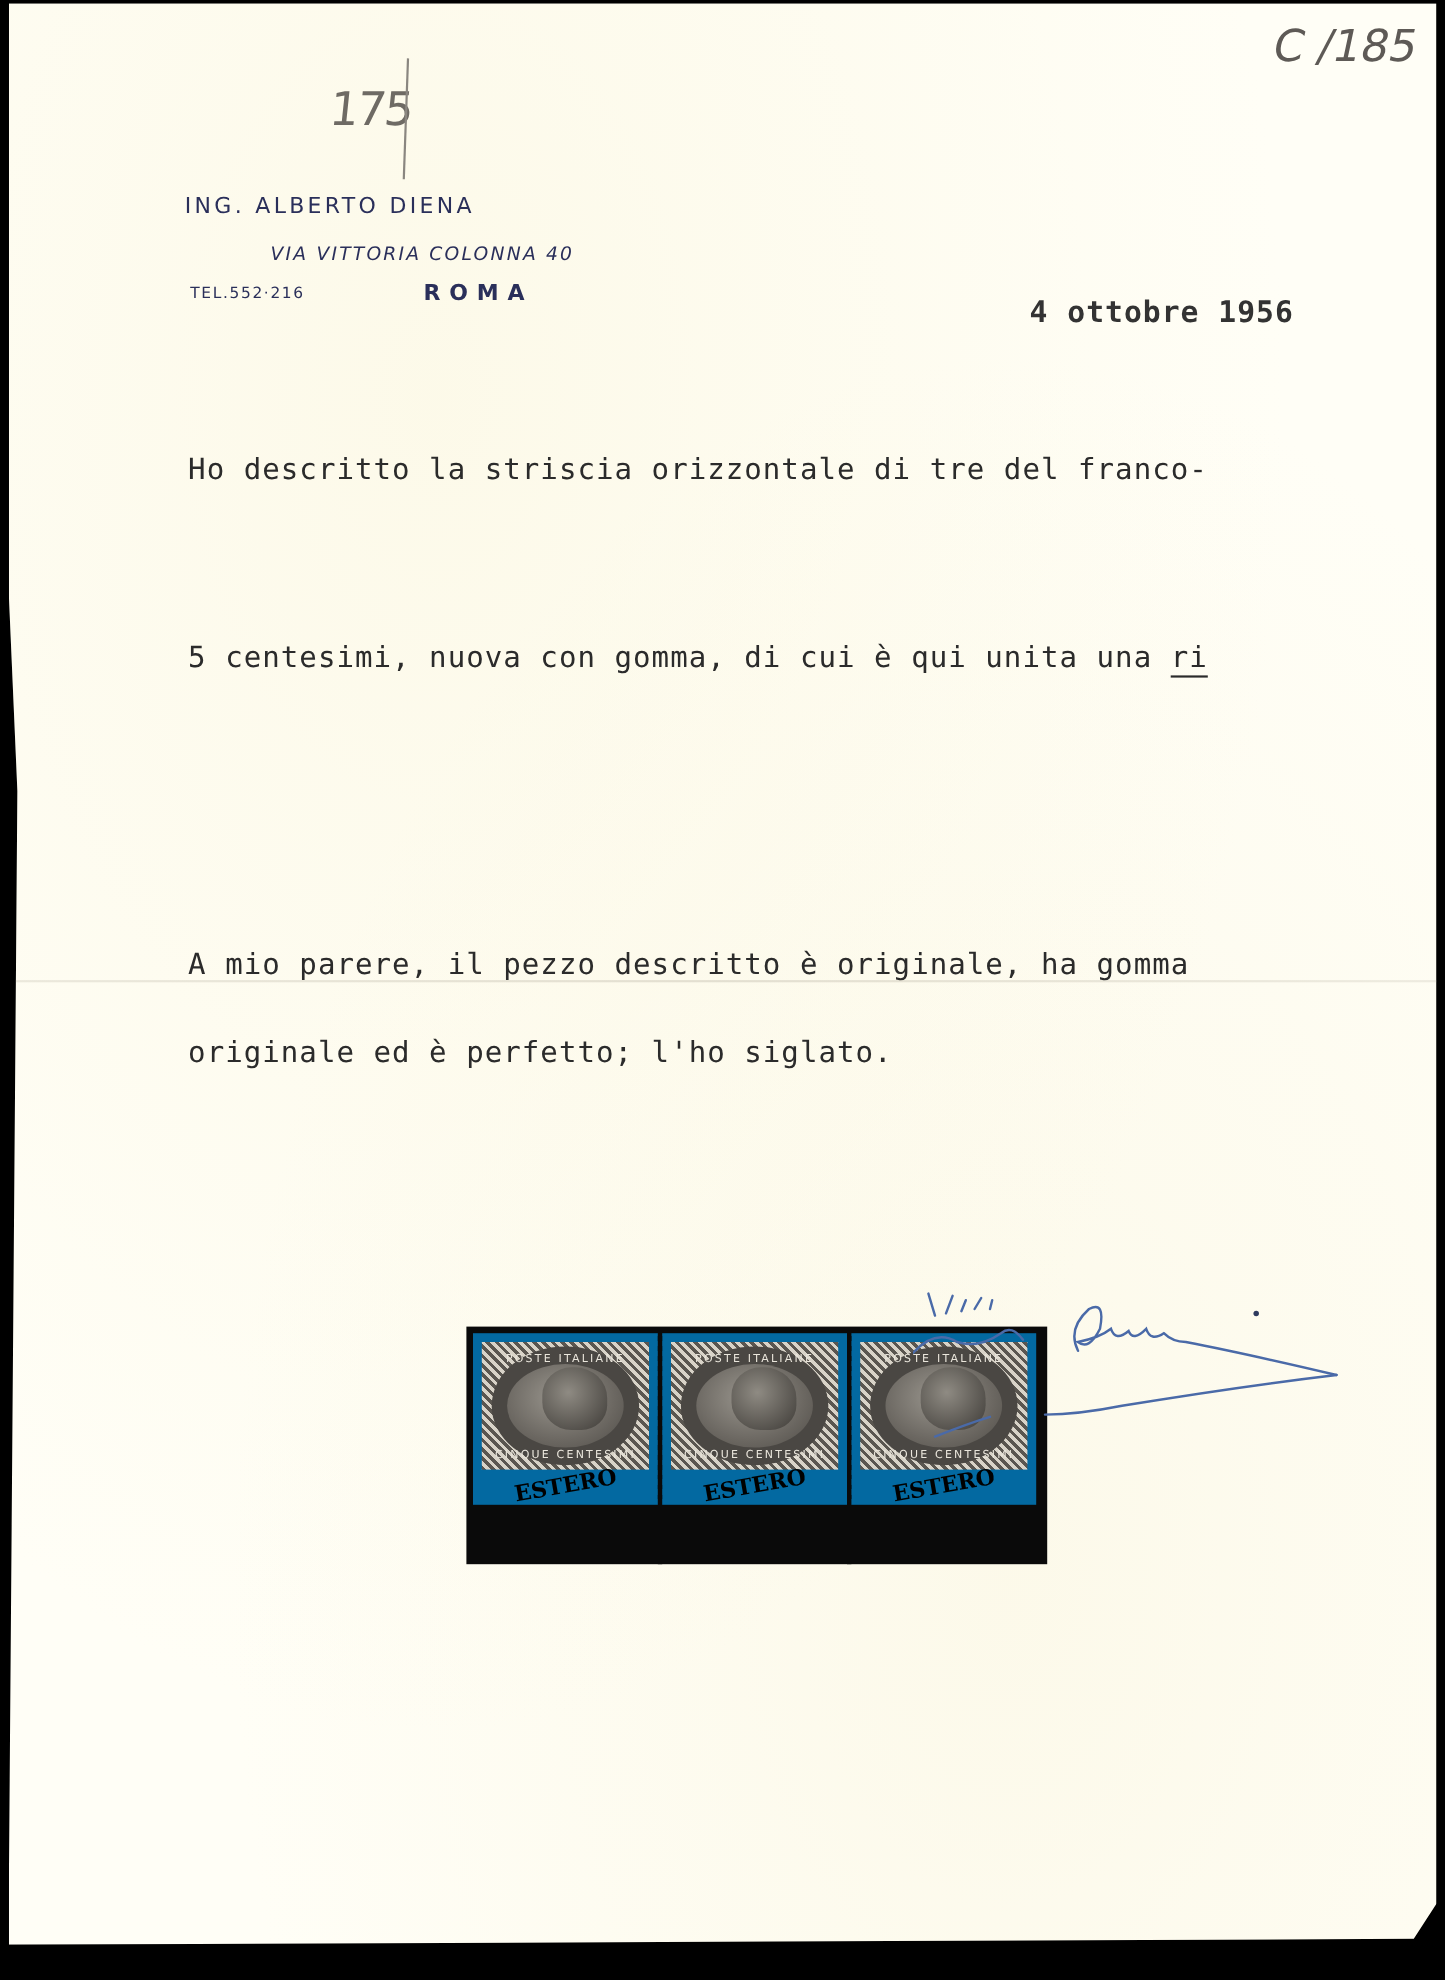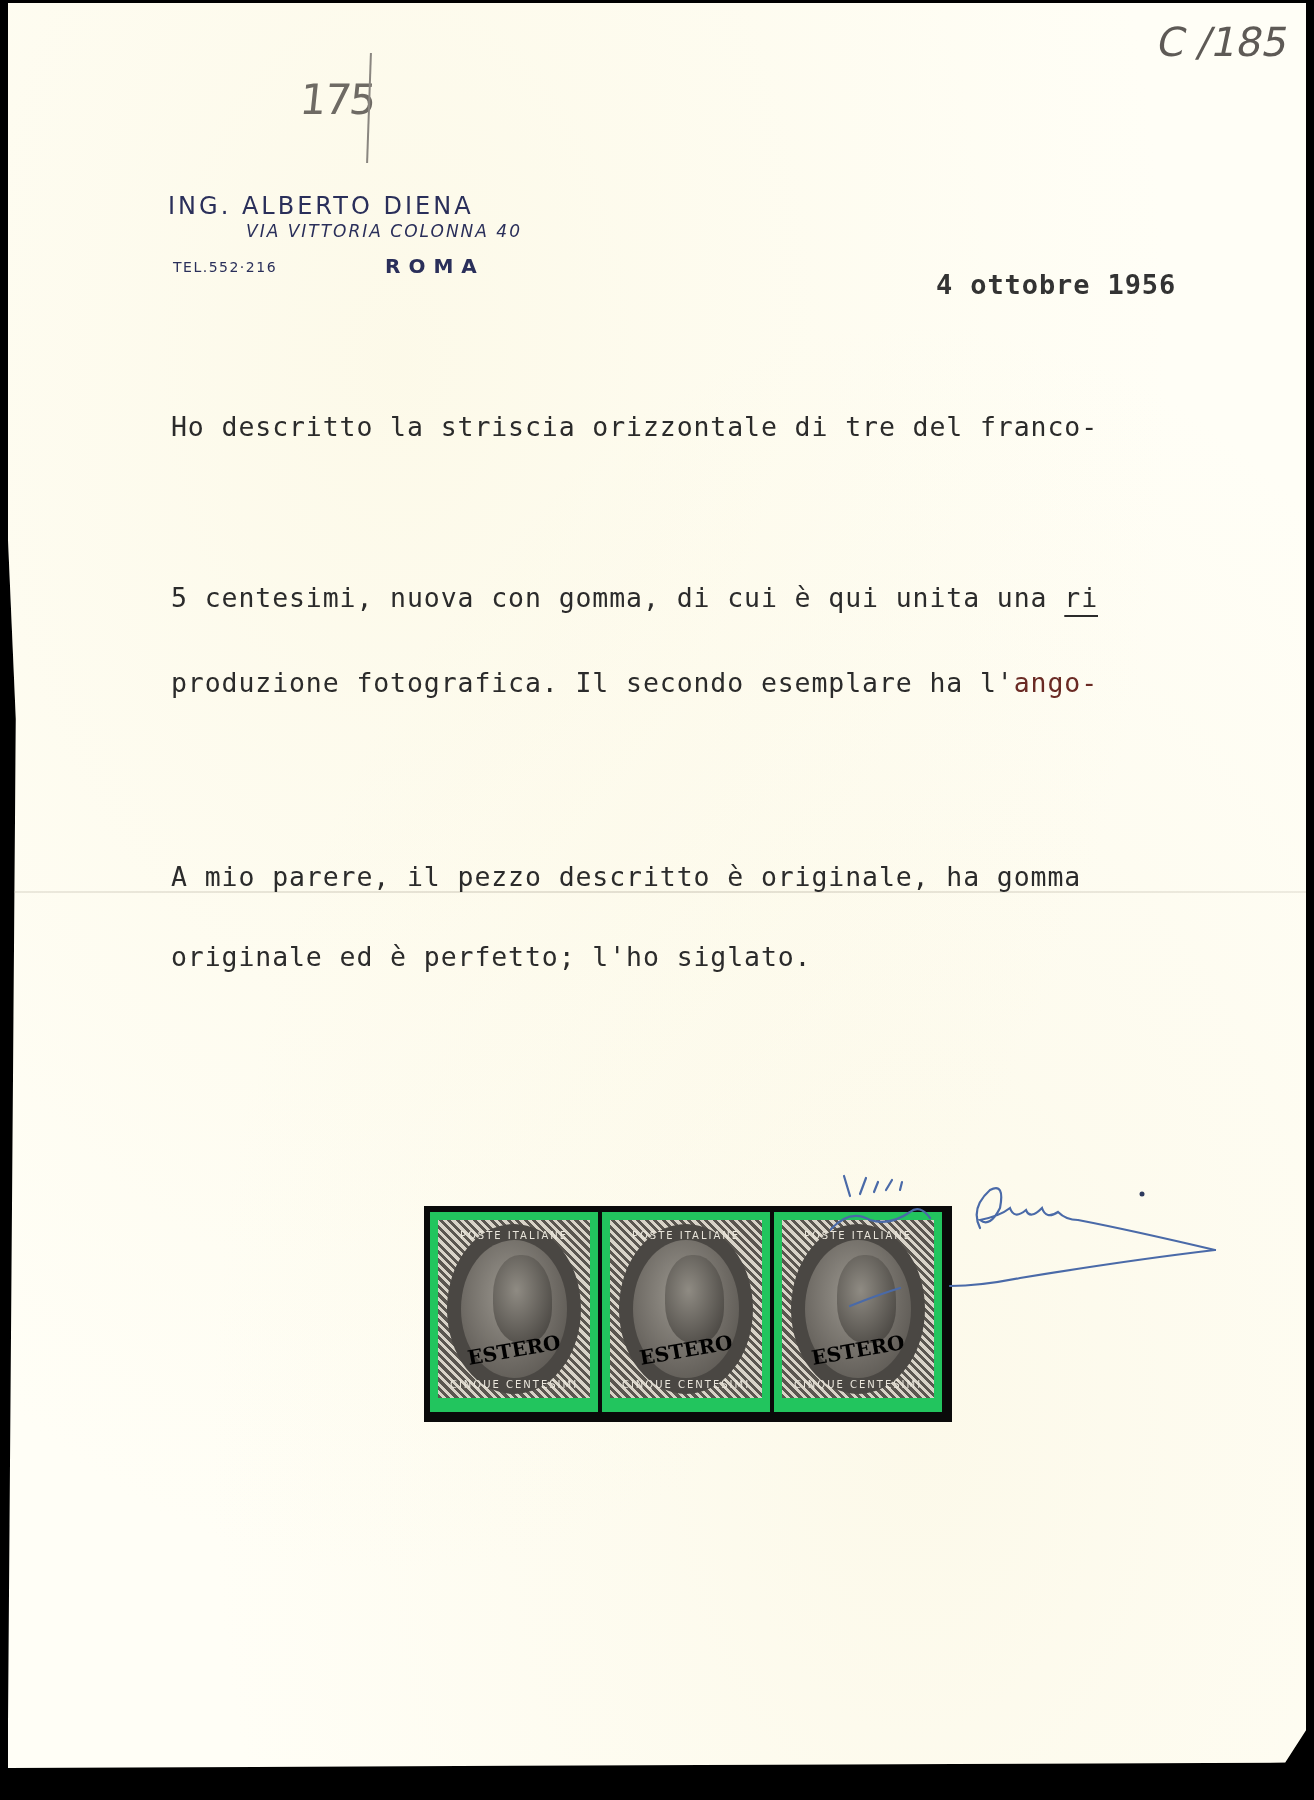--- a/index.html
+++ b/index.html
@@ -25,40 +25,40 @@
     background: linear-gradient(90deg, rgba(200,195,180,0.35), rgba(210,205,190,0.6), rgba(200,195,180,0.3));
   }
   .pencil {
     position: absolute; color: #6e6a64;
     font-family: "DejaVu Sans", sans-serif; font-weight: normal;
   }
   .pencil-175 { left: 292px; top: 72px; font-size: 42px; transform: skewX(-6deg); letter-spacing: -2px; }
   .pencil-bar { position: absolute; left: 360px; top: 50px; width: 2px; height: 110px; background: #8a8680; transform: rotate(2deg); }
   .pencil-c185 { left: 1150px; top: 16px; font-size: 40px; color: #5e5a56; transform: skewX(-12deg); }
   .letterhead { position: absolute; color: #2a2f5a; font-family: "DejaVu Sans", sans-serif; letter-spacing: 3px; }
-  .lh-name { left: 160px; top: 189px; font-size: 24px; }
+  .lh-name { left: 160px; top: 172px; font-size: 20px; }
   .lh-address { left: 238px; top: 218px; font-size: 17px; letter-spacing: 2px; font-style: italic; }
   .lh-tel { left: 165px; top: 256px; font-size: 14px; letter-spacing: 1.5px; }
   .lh-city { left: 377px; top: 251px; font-size: 20px; letter-spacing: 8px; font-weight: bold; }
   .typed {
     position: absolute; left: 163px; color: #2b2b2b;
     font-family: "DejaVu Sans Mono", "Liberation Mono", monospace;
     font-size: 26.5px; letter-spacing: 0.9px; white-space: pre; margin-top: 16px;
   }
   .date { left: 928px; top: 250px; font-size: 27px; font-weight: bold; color: #333; }
   .red { color: #6a2a24; }
   .underline { text-decoration: underline; text-underline-offset: 8px; }
   .stamp-strip {
     position: absolute; left: 424px; top: 1206px; width: 528px; height: 216px;
     background: #0a0a0a; padding: 6px 0 0 6px; box-sizing: border-box;
   }
   .stamps { display: flex; gap: 0; height: 200px; }
   .stamp {
-    position: relative; width: 168px; height: 200px; margin-right: 4px;
-    background: #22c55e; box-sizing: border-box; padding: 8px 8px 14px 8px;
+    position: relative; width: 168px; height: 156px; margin-right: 4px;
+    background: #0369a1; box-sizing: border-box; padding: 8px 8px 32px 8px;
   }
   .stamp:last-child { margin-right: 0; }
   .stamp-inner {
     width: 100%; height: 100%; position: relative;
     background:
       repeating-linear-gradient(45deg, #5a5650 0 3px, #d8d3c8 3px 6px);
   }
   .stamp-oval {
     position: absolute; left: 9px; top: 4px; right: 9px; bottom: 4px;
     border-radius: 50%; background: #4a4743;
@@ -104,21 +104,20 @@
     <span>DIENA</span>
   </div>
   <div class="letterhead lh-address">VIA VITTORIA COLONNA  40</div>
   <div class="letterhead lh-tel">TEL.552·216</div>
   <div class="letterhead lh-city">ROMA</div>
 
   <div class="typed date">4 ottobre 1956</div>
 
   <div class="typed" style="top:392px">Ho descritto la striscia orizzontale di tre del franco-</div>
   <div class="typed" style="top:563px"><span>5 centesimi, nuova con gomma, di cui è qui unita una </span><span class="underline">ri</span></div>
-  <div class="typed" style="top:648px"><span>produzione fotografica. Il secondo esemplare ha l'</span><span class="red">ango-</span></div>
 
   <div class="typed" style="top:842px">A mio parere, il pezzo descritto è originale, ha gomma</div>
   <div class="typed" style="top:922px">originale ed è perfetto; l'ho siglato.</div>
 </div>
 
 <div class="stamp-strip">
   <div class="stamps">
     <div class="stamp">
       <div class="stamp-inner">
         <div class="stamp-oval">

